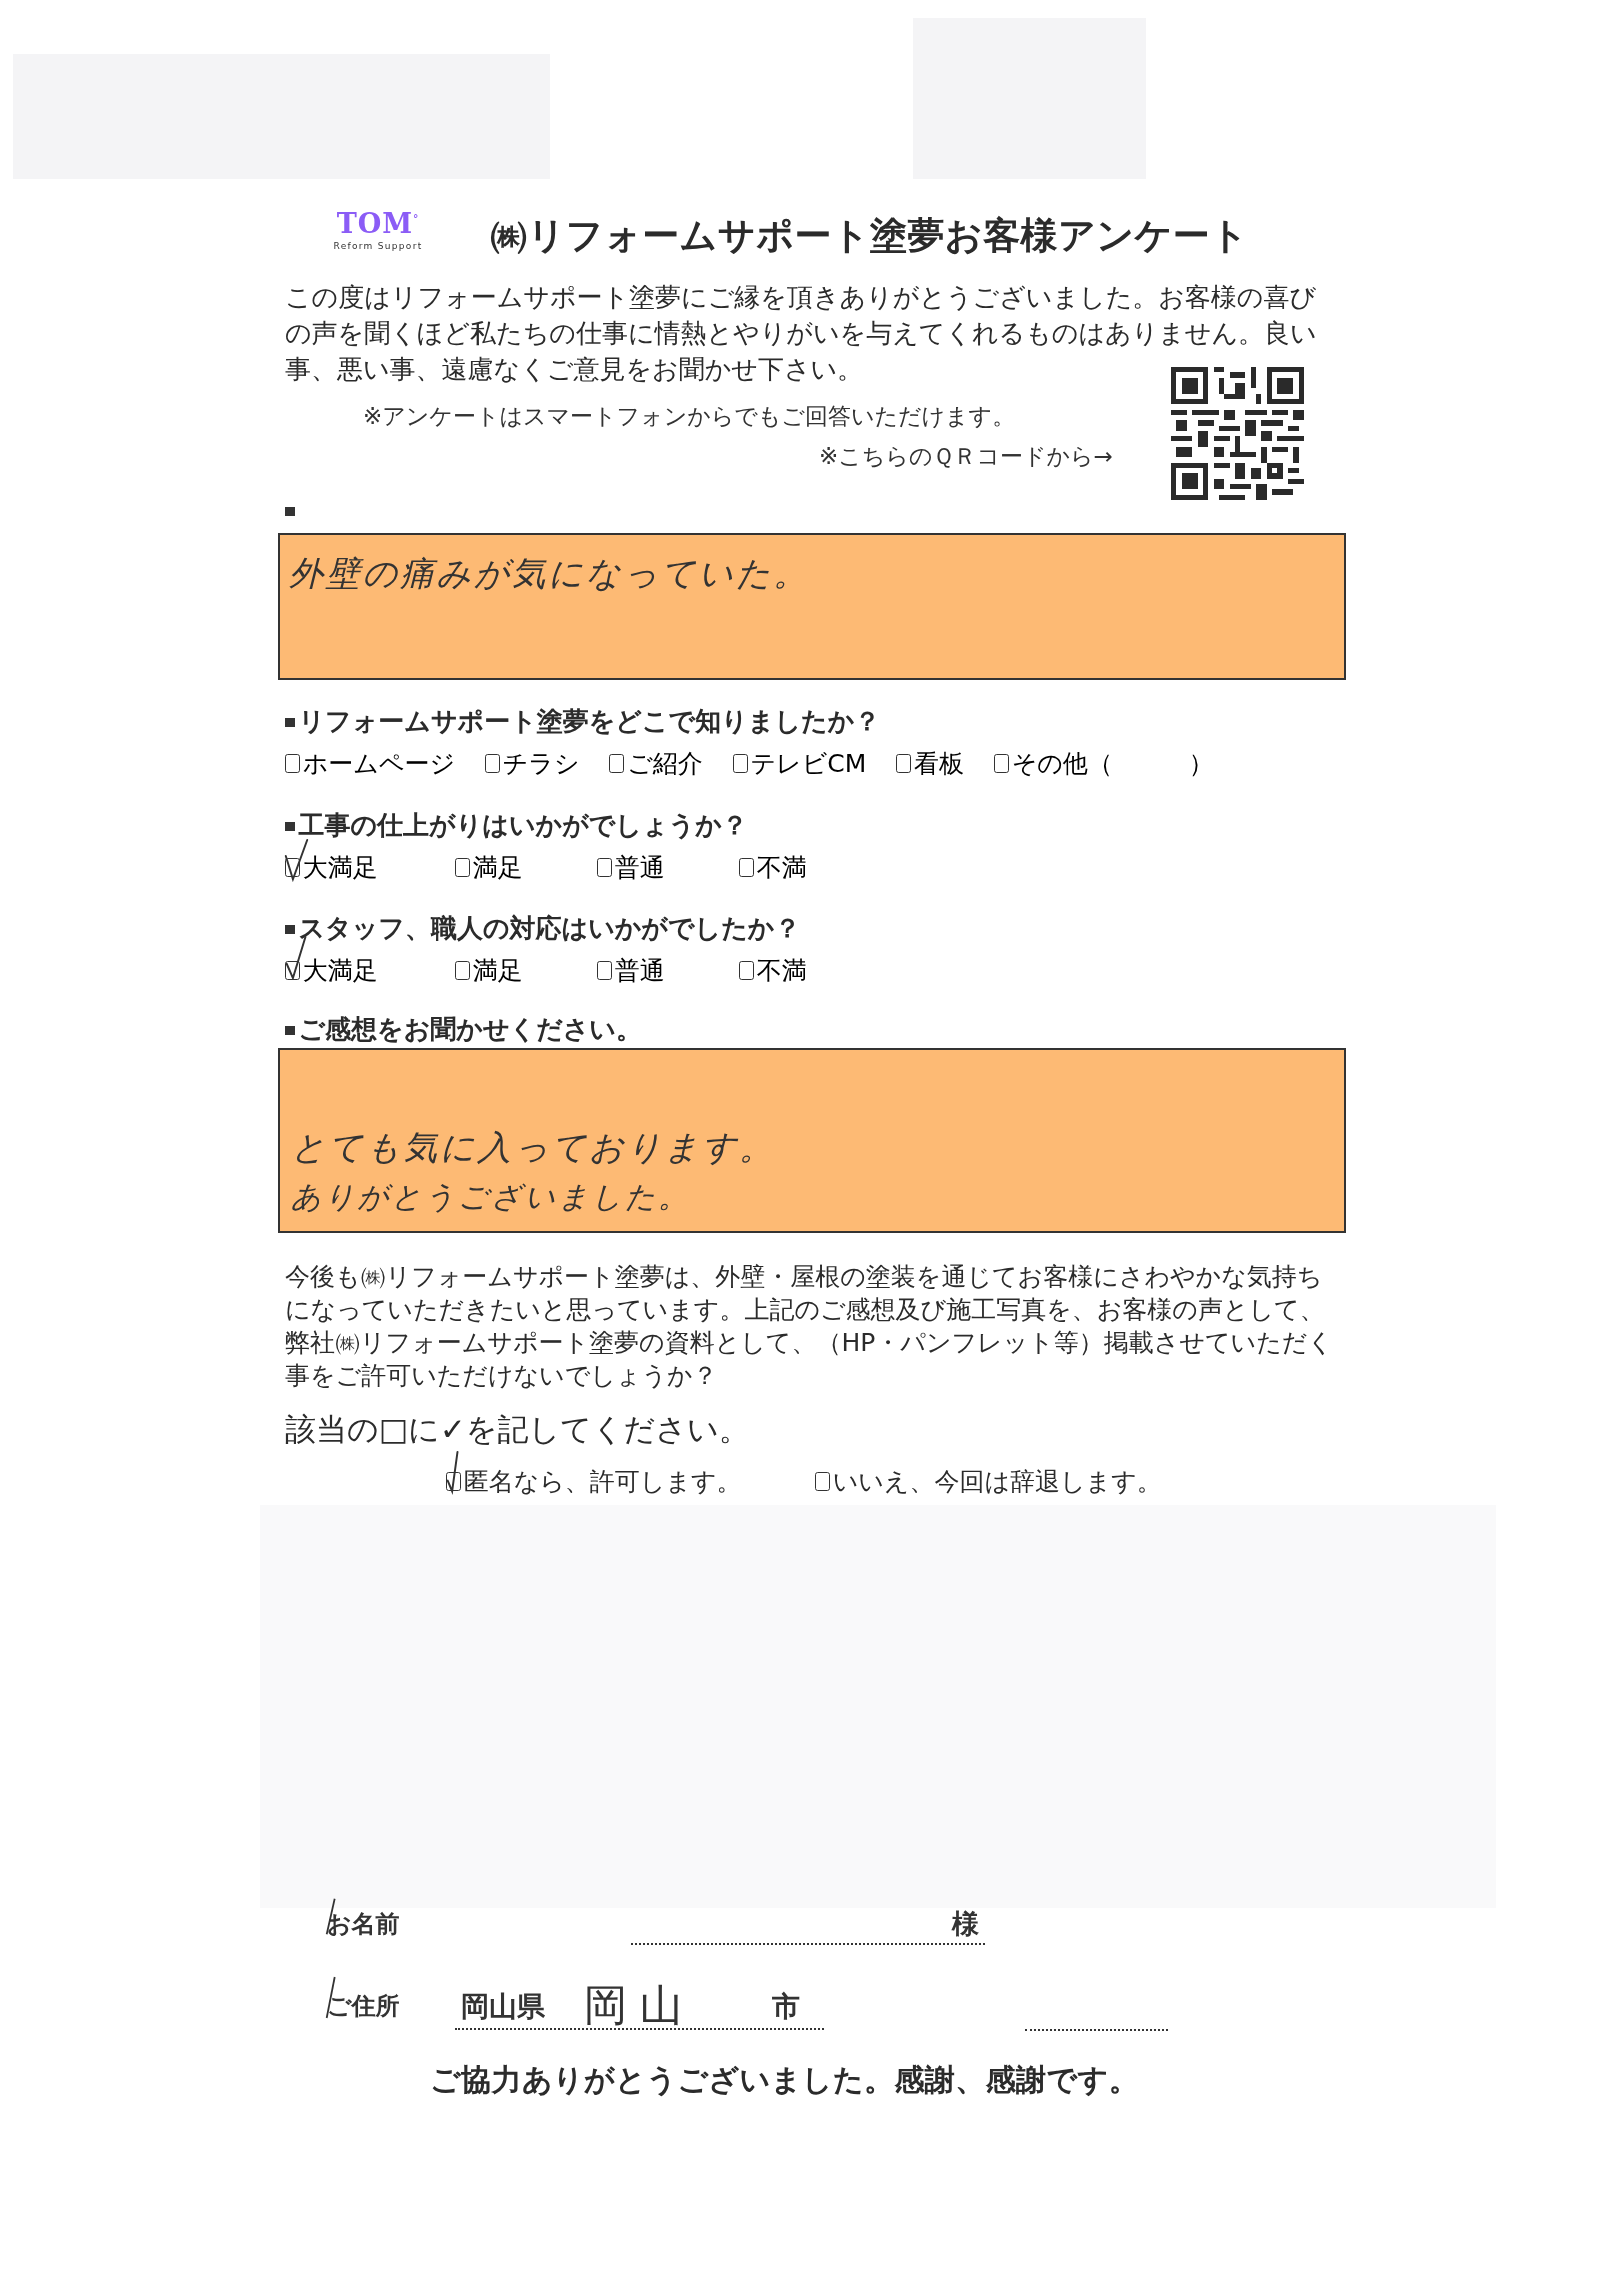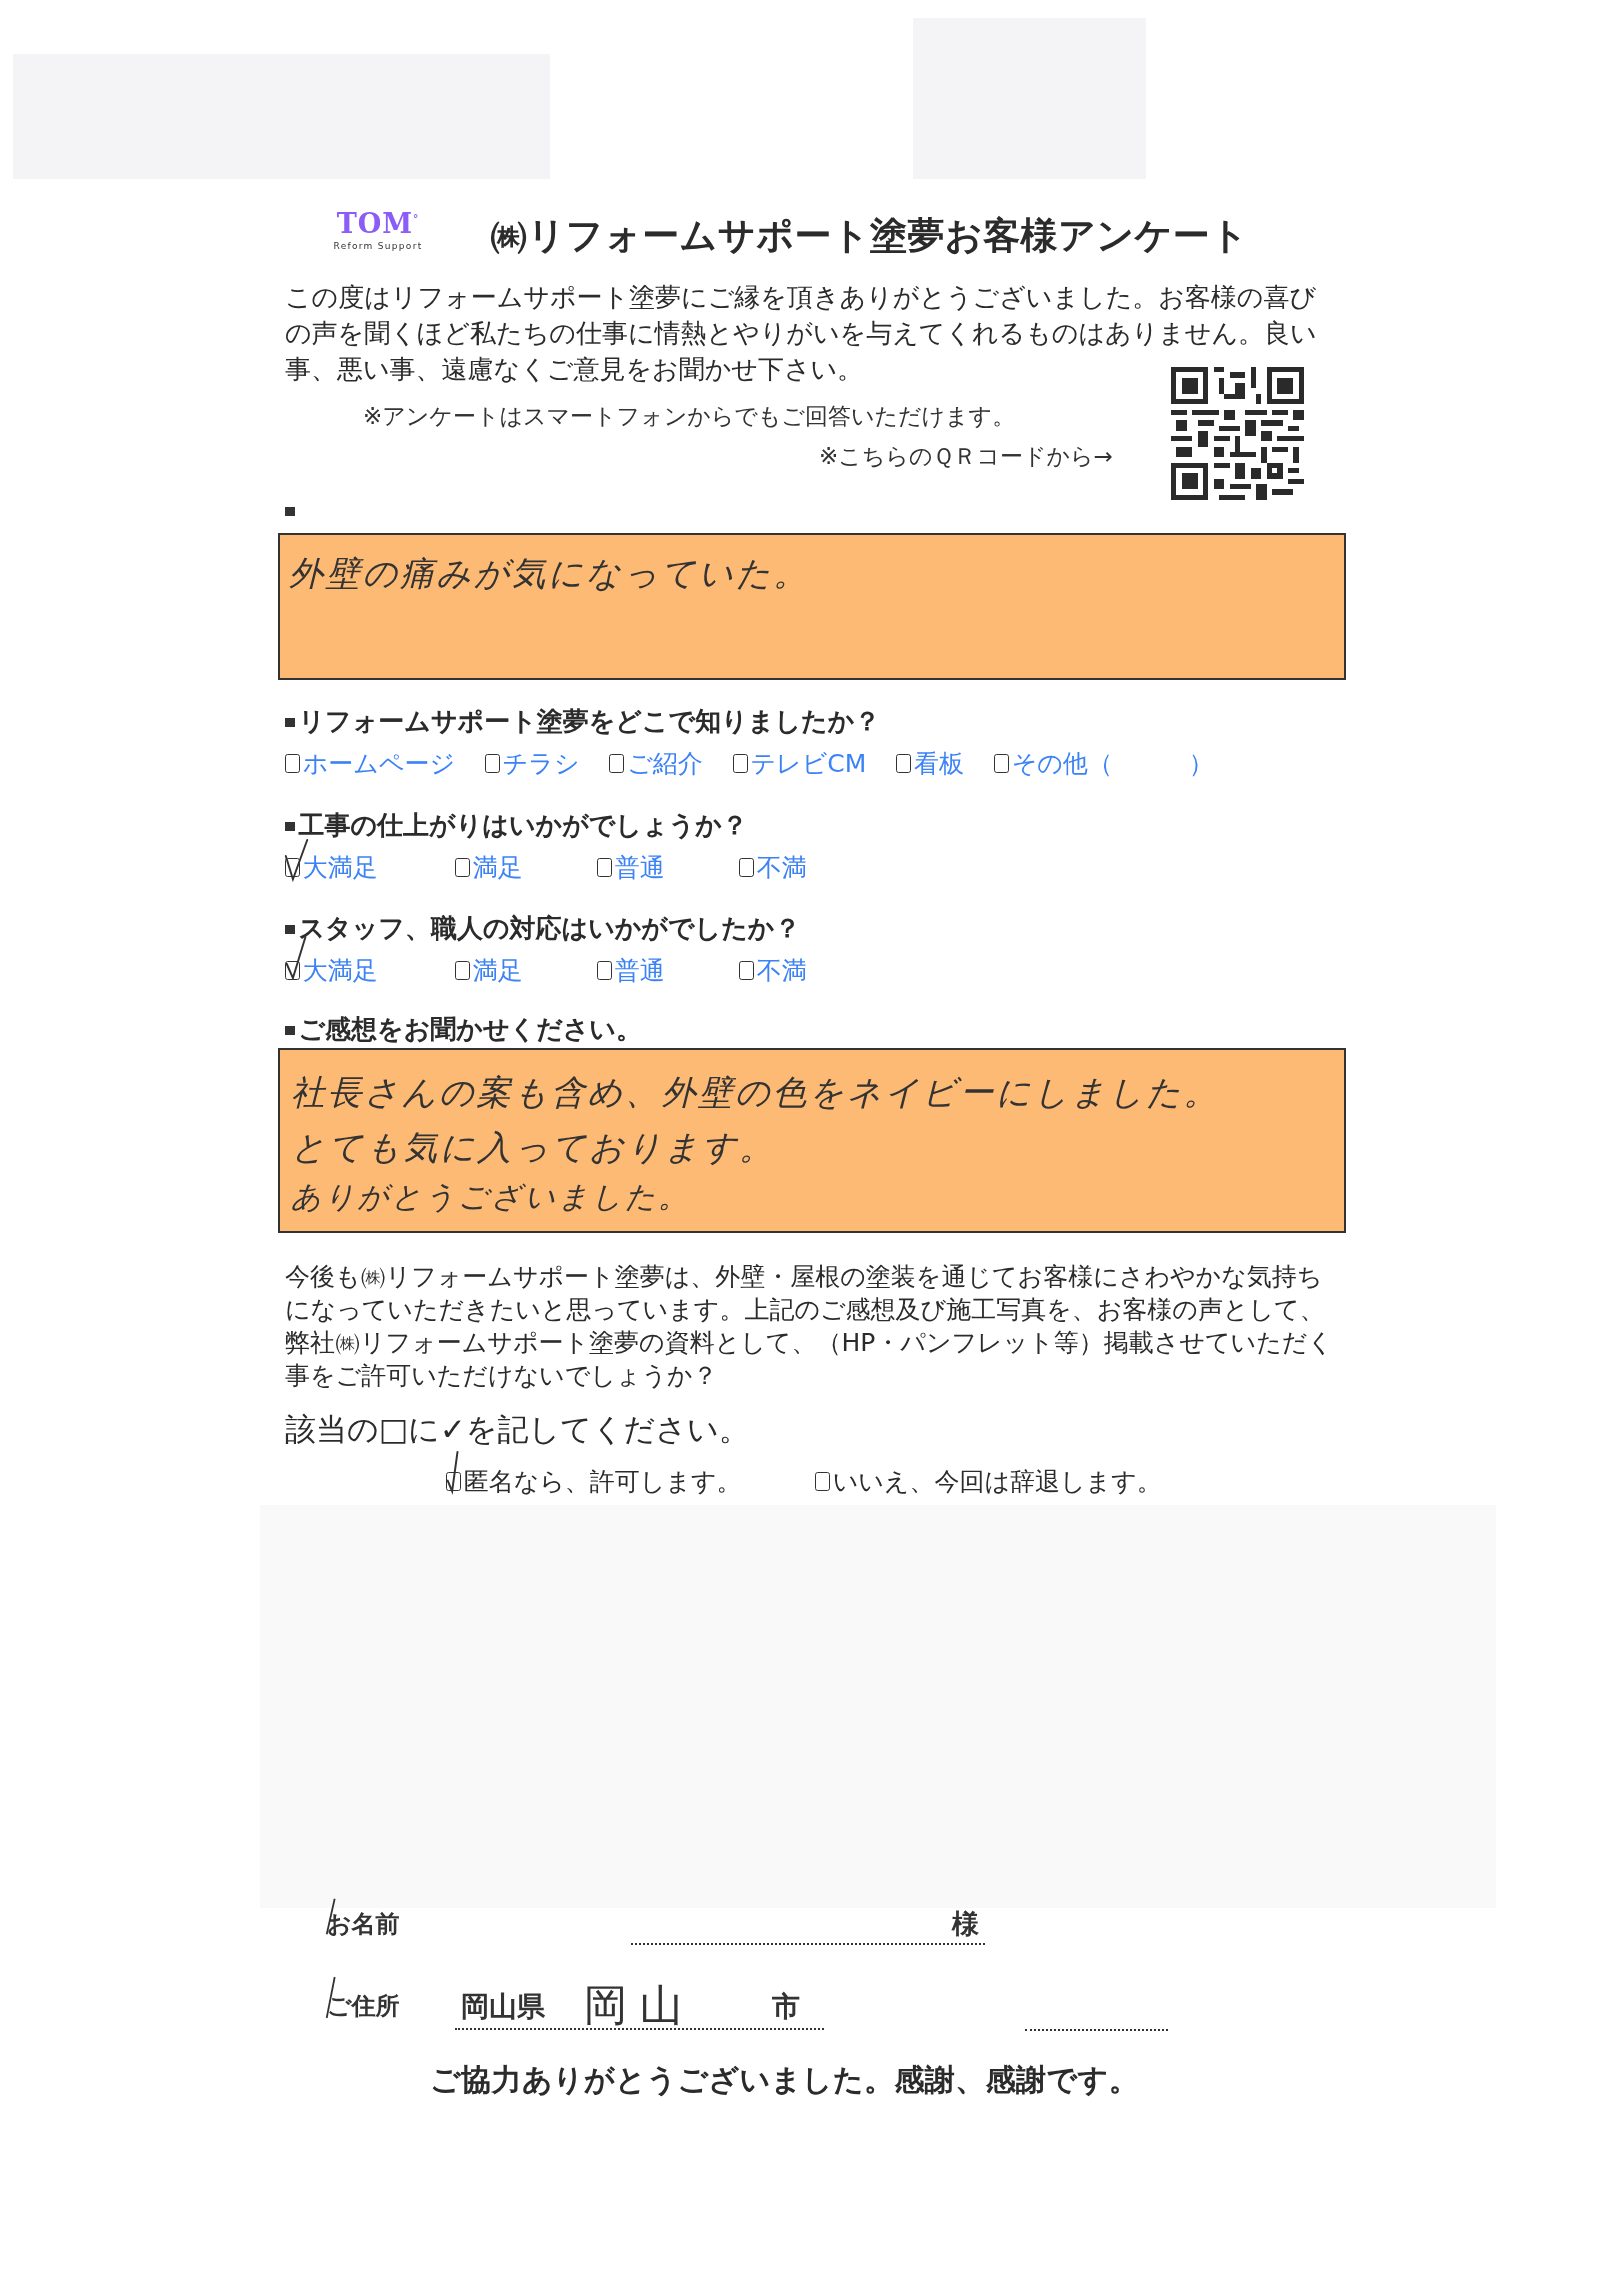--- a/index.html
+++ b/index.html
@@ -21,21 +21,21 @@
   .note1 { left: 363px; top: 401px; font-size: 23px; color:#333; }
   .note2 { left: 819px; top: 441px; font-size: 23px; color:#333; }
   .qr { left: 1171px; top: 367px; width: 133px; height: 133px; }
 
   .qhead { font-size: 26px; font-weight: bold; color:#2b2b2b; }
   .qhead .sq { display:inline-block; width: 9.9px; height: 9.9px; background:#333; margin-right: 3.6px; vertical-align: middle; }
 
   .answer-box { border: 2.7px solid #333; border-top-width: 2.7px; background: #fdba74; }
   .hand { font-family: "DejaVu Serif", serif; font-style: italic; color:#333; font-size: 34px; letter-spacing: 2.7px; }
 
-  .opts { font-size: 25px; color:#3b82f6; display:flex; }
+  .opts { font-size: 25px; color:#000000; display:flex; }
   .opt { display:flex; align-items:center; margin-right: 30px; position: relative; }
   .cb { display:inline-block; width: 15px; height: 19px; border: 1.8px solid #333; border-radius: 2.7px; margin-right: 2.7px; position: relative; box-sizing: border-box; }
   .check { position:absolute; left: -1.8px; top: -21.5px; width: 25px; height: 45px; }
 
   .body-text { left: 285px; top: 1260px; width: 1057px; font-size: 25px; line-height: 33px; color:#2b2b2b; }
   .instruct { left: 285px; top: 1409px; font-size: 31px; color:#2b2b2b; }
   .permit { top: 1465px; font-size: 25px; color:#2b2b2b; display:flex; align-items:center; }
 
   .label-sm { font-size: 24px; font-weight: bold; color:#333; }
   .dotted { border-bottom: 2.7px dotted #333; height: 0; }
@@ -204,21 +204,20 @@
   <div class="opt">
       <span class="cb"></span>
       <span>不満</span>
     </div>
 </div>
 
 <div class="abs qhead" style="left:285px;top:1012px;">
   <span class="sq"></span><span>ご感想をお聞かせください。</span>
 </div>
 <div class="abs answer-box" style="left:278px;top:1048px;width:1064px;height:181px;">
-  <div class="abs hand" style="left:10.7px;top:19.7px;">社長さんの案も含め、外壁の色をネイビーにしました。</div>
   <div class="abs hand" style="left:10.7px;top:75px;">とても気に入っております。</div>
   <div class="abs hand" style="left:10.7px;top:127px;font-size:30px;">ありがとうございました。</div>
 </div>
 
 <div class="abs body-text">今後も㈱リフォームサポート塗夢は、外壁・屋根の塗装を通じてお客様にさわやかな気持ちになっていただきたいと思っています。上記のご感想及び施工写真を、お客様の声として、弊社㈱リフォームサポート塗夢の資料として、（HP・パンフレット等）掲載させていただく事をご許可いただけないでしょうか？</div>
 <div class="abs instruct">該当の□に✓を記してください。</div>
 <div class="abs permit" style="left:446px;">
   <span class="cb">
     <svg class="check" viewBox="0 0 28 50" style="top:-23px;">
         <path d="M3 34 L8 46 L14 2" fill="none" stroke="#333" stroke-width="2.2" stroke-linecap="round"></path>

